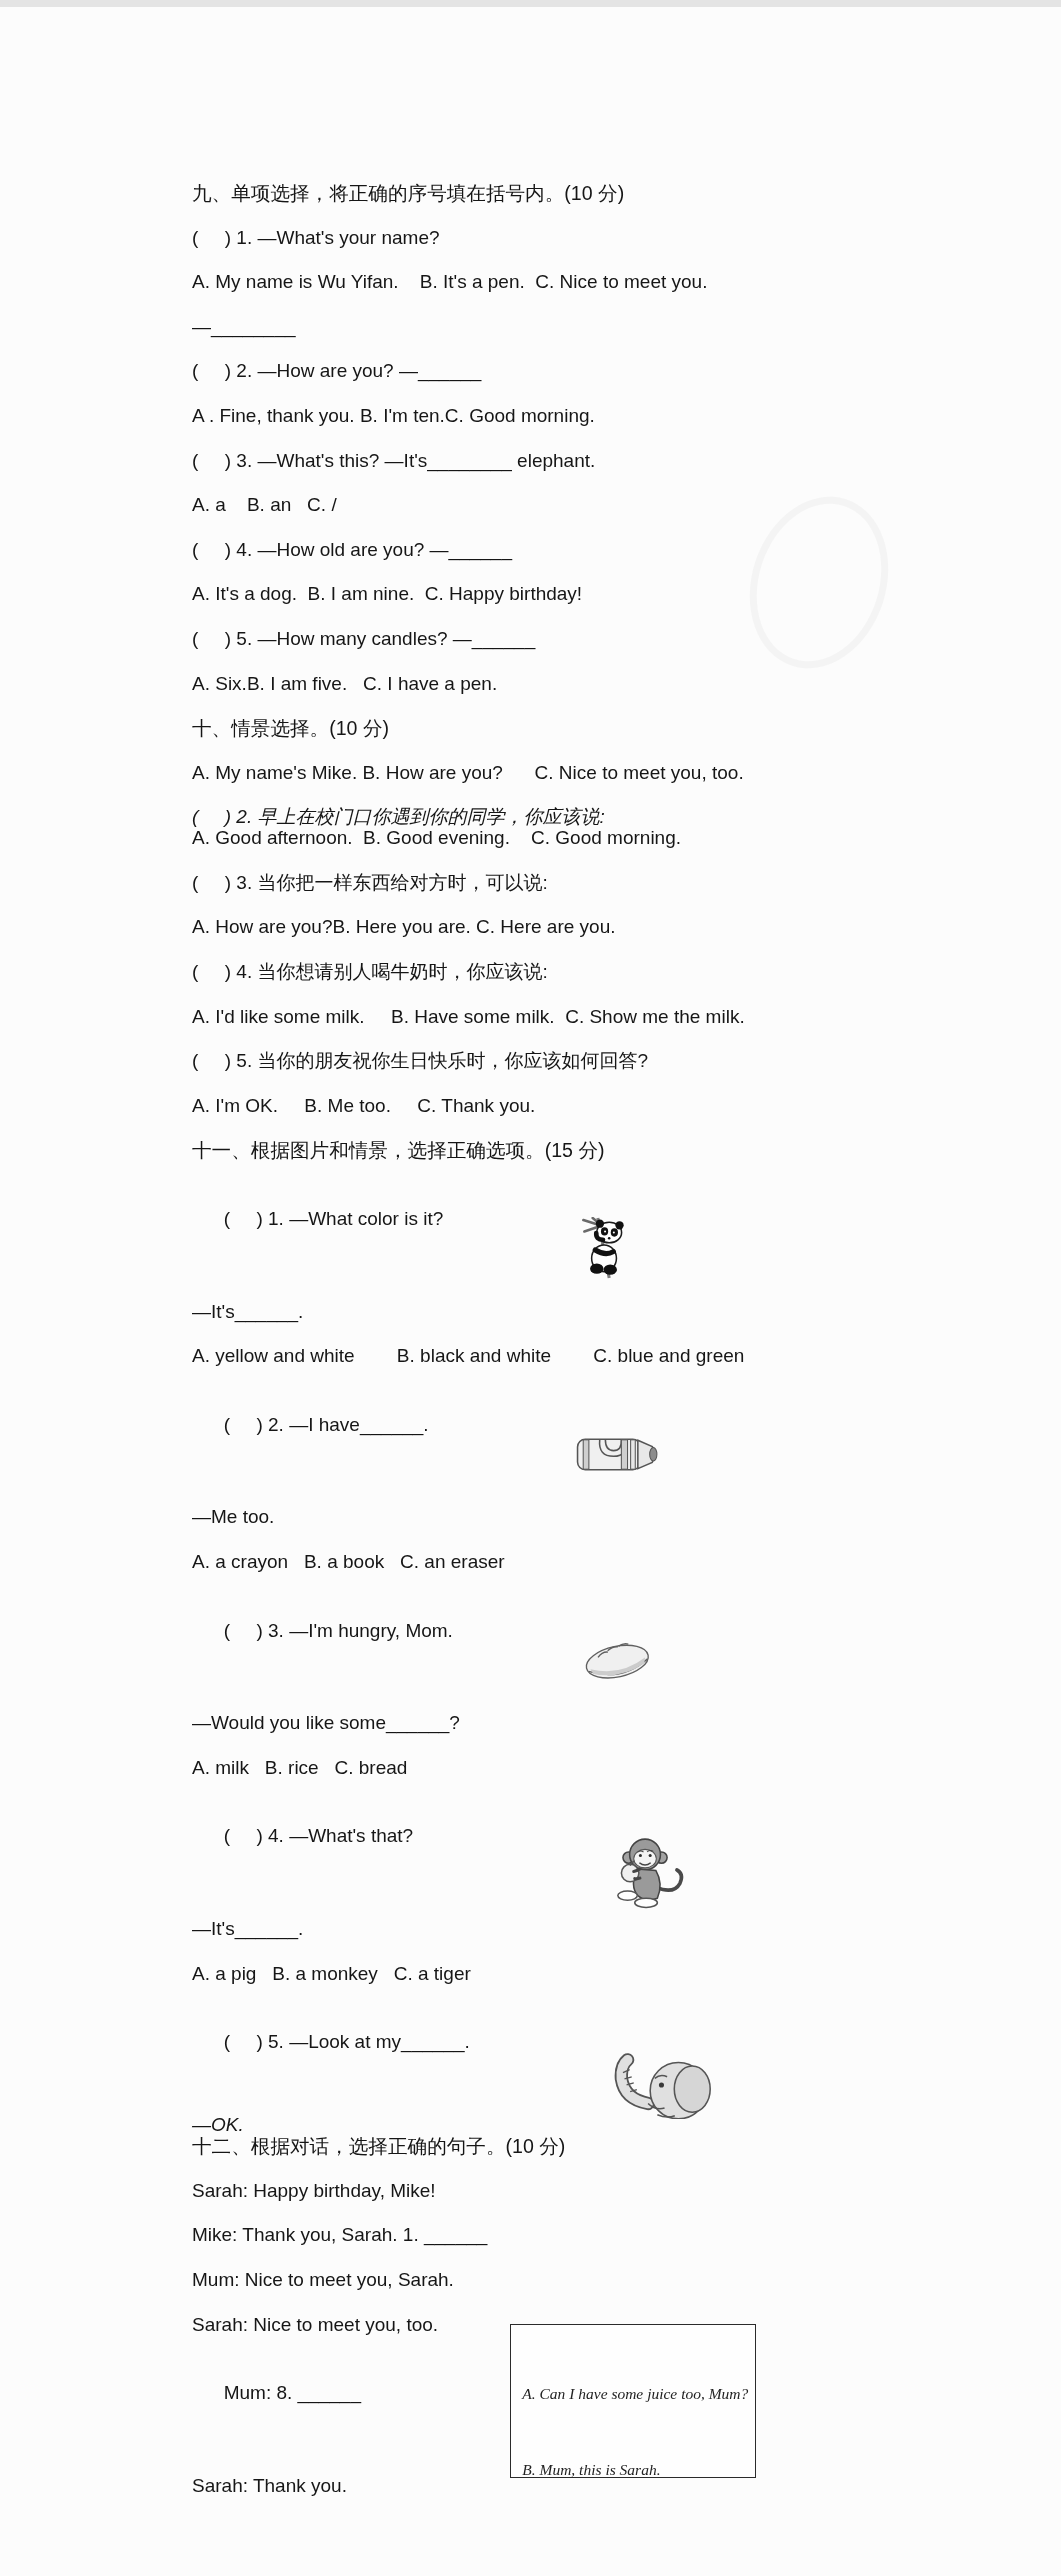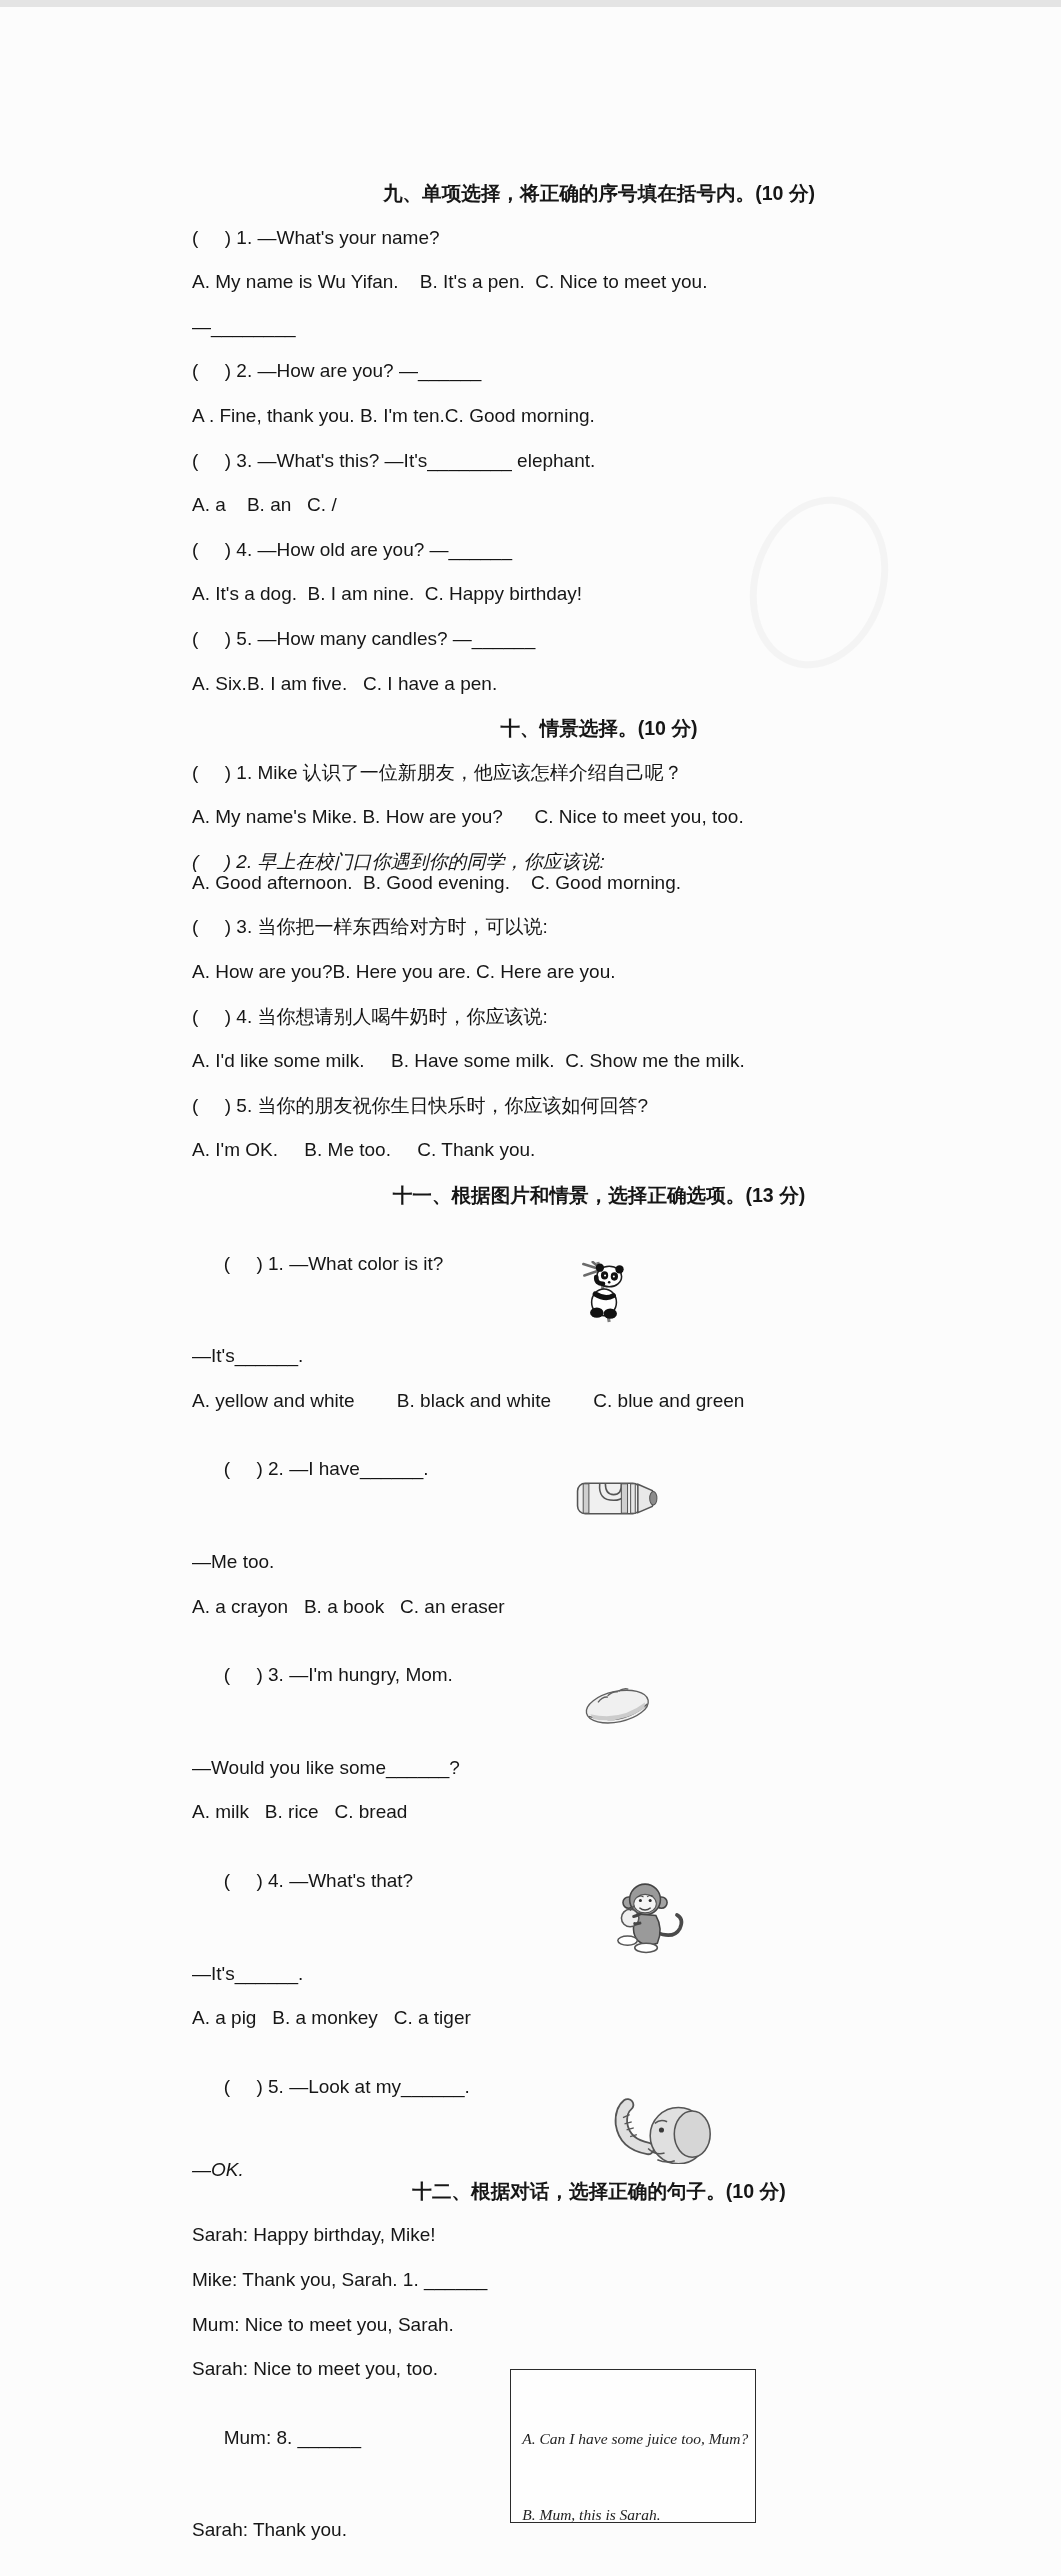--- a/index.html
+++ b/index.html
@@ -2,21 +2,21 @@
 <html style="font-size:8.2px"><head>
 <meta charset="utf-8">
 <style>
   * { box-sizing: border-box; }
   html, body { margin: 0; padding: 0; }
   body { background: #e9e9e9; font-family: "Liberation Sans", sans-serif; }
   .page { position: relative; width: 1062px; height: 3291px; background: #fcfcfc; overflow: hidden; color: #161616; }
   .top-strip { position: absolute; top: 0; left: 0; width: 100%; height: 7.2px; background: #e4e4e4; }
   .content { position: absolute; left: 192px; top: 181px; width: 814px; }
   .ln { position: relative; font-size: 19px; line-height: 24px; margin-bottom: 20.6px; white-space: pre-wrap; }
-  .title { font-weight: 700; font-size: 19.6px; text-align: center; }
+  .title { font-weight: 400; font-size: 19.6px; }
   .tight { margin-bottom: -3.1px; font-style: italic; }
   .mbs { margin-bottom: 11.3px; }
   .fig { position: absolute; display: block; }
   .fig svg { display: block; width: 100%; height: 100%; }
   .answer-box {
     position: absolute; left: 318px; top: -33px; width: 246px; height: 154px;
     border: 1.5px solid #2b2b2b; background: #fefefe; padding: 7.2px 0 0 11.3px;
     font-family: "Liberation Serif", serif;
   }
   .box-ln { font-size: 15.5px; line-height: 28px; white-space: pre-wrap; color: #222; font-style: italic; }
@@ -40,32 +40,31 @@
     <div class="ln">(     ) 2. —How are you? —______</div>
     <div class="ln">A . Fine, thank you. B. I'm ten.C. Good morning.</div>
     <div class="ln">(     ) 3. —What's this? —It's________ elephant.</div>
     <div class="ln">A. a    B. an   C. /</div>
     <div class="ln">(     ) 4. —How old are you? —______</div>
     <div class="ln">A. It's a dog.  B. I am nine.  C. Happy birthday!</div>
     <div class="ln">(     ) 5. —How many candles? —______</div>
     <div class="ln">A. Six.B. I am five.   C. I have a pen.</div>
 
     <div class="ln title">十、情景选择。(10 分)</div>
-    <div class="ln">(     ) 1. Mike 认识了一位新朋友，他应该怎样介绍自己呢？</div>
     <div class="ln">A. My name's Mike. B. How are you?      C. Nice to meet you, too.</div>
     <div class="ln tight">(     ) 2. 早上在校门口你遇到你的同学，你应该说:</div>
     <div class="ln">A. Good afternoon.  B. Good evening.    C. Good morning.</div>
     <div class="ln">(     ) 3. 当你把一样东西给对方时，可以说:</div>
     <div class="ln">A. How are you?B. Here you are. C. Here are you.</div>
     <div class="ln">(     ) 4. 当你想请别人喝牛奶时，你应该说:</div>
     <div class="ln">A. I'd like some milk.     B. Have some milk.  C. Show me the milk.</div>
     <div class="ln">(     ) 5. 当你的朋友祝你生日快乐时，你应该如何回答?</div>
     <div class="ln">A. I'm OK.     B. Me too.     C. Thank you.</div>
 
-    <div class="ln title">十一、根据图片和情景，选择正确选项。(13 分)</div>
+    <div class="ln title">十一、根据图片和情景，选择正确选项。(15 分)</div>
 
     <div class="ln">
       <span>(     ) 1. —What color is it?</span>
       <span class="fig" style="left:385px;top:-14.4px;width:52px;height:62px">
         <svg viewBox="0 0 100 120">
           <path d="M40 2 L62 118" stroke="#7d7d7d" stroke-width="6" fill="none"></path>
           <path d="M44 28 l10 -3 M51 60 l10 -3 M57 92 l10 -3" stroke="#9a9a9a" stroke-width="3" fill="none"></path>
           <path d="M38 14 L12 6 M38 20 L14 28 M40 10 L30 2" stroke="#6a6a6a" stroke-width="5" stroke-linecap="round" fill="none"></path>
           <ellipse cx="62" cy="30" rx="24" ry="20" fill="#ffffff" stroke="#1d1d1d" stroke-width="3"></ellipse>
           <circle cx="44" cy="13" r="8" fill="#111111"></circle>

